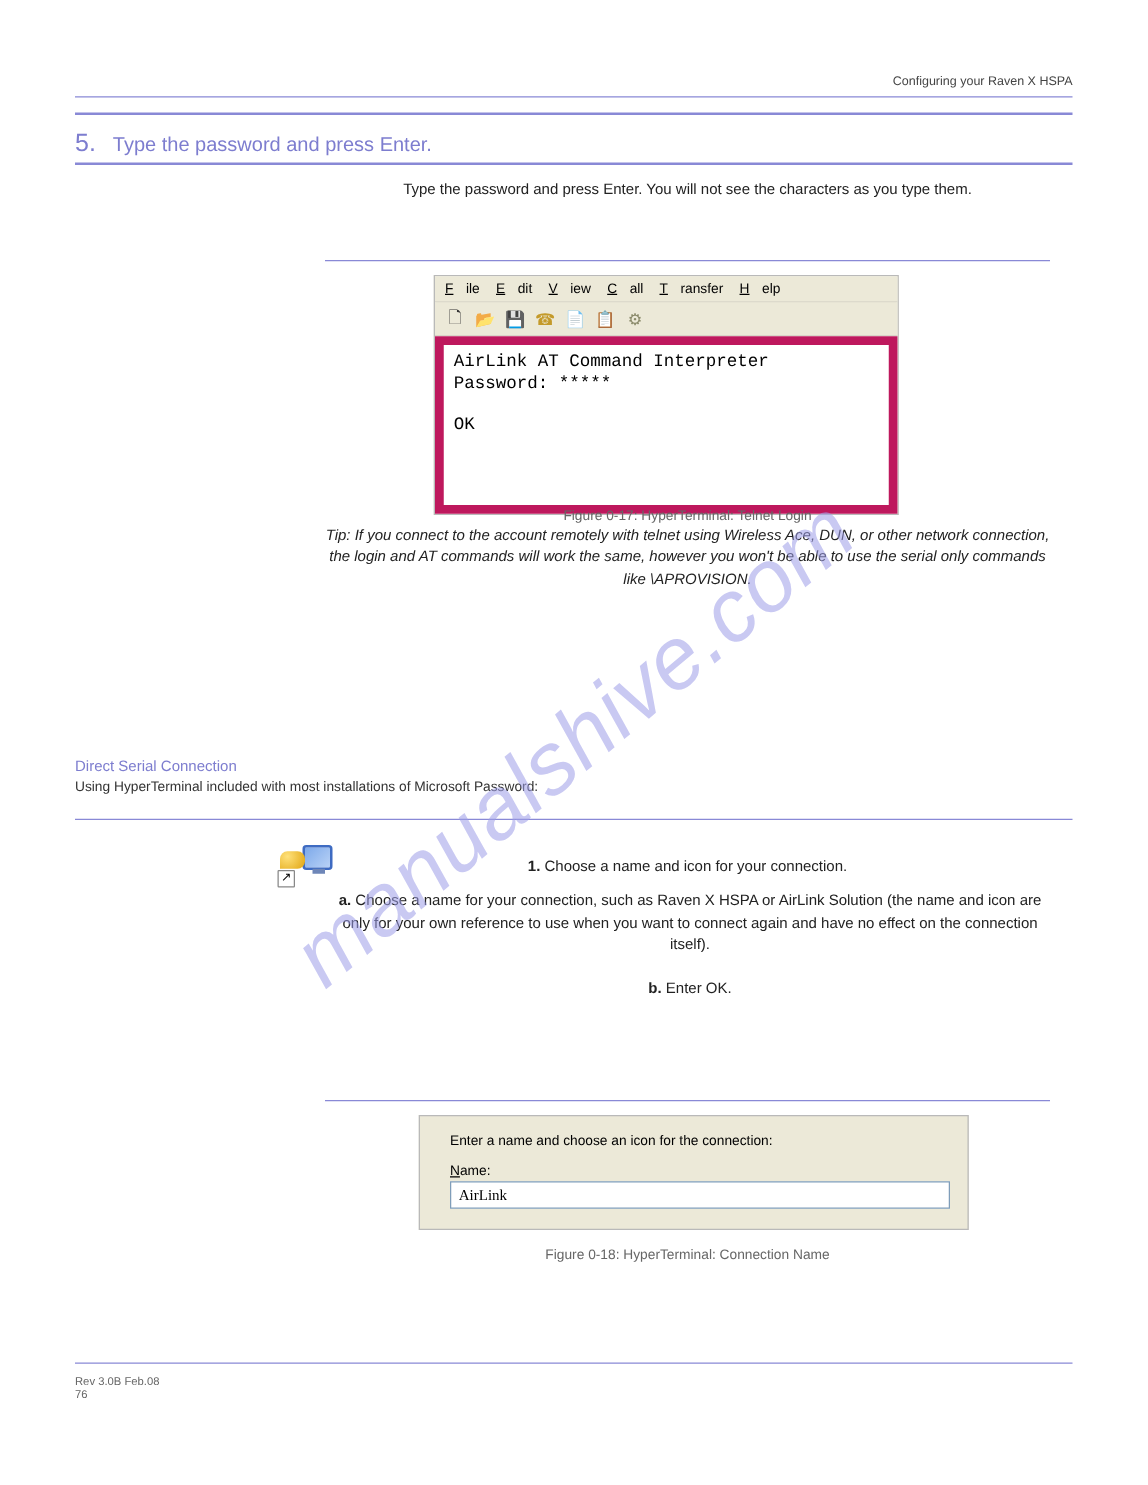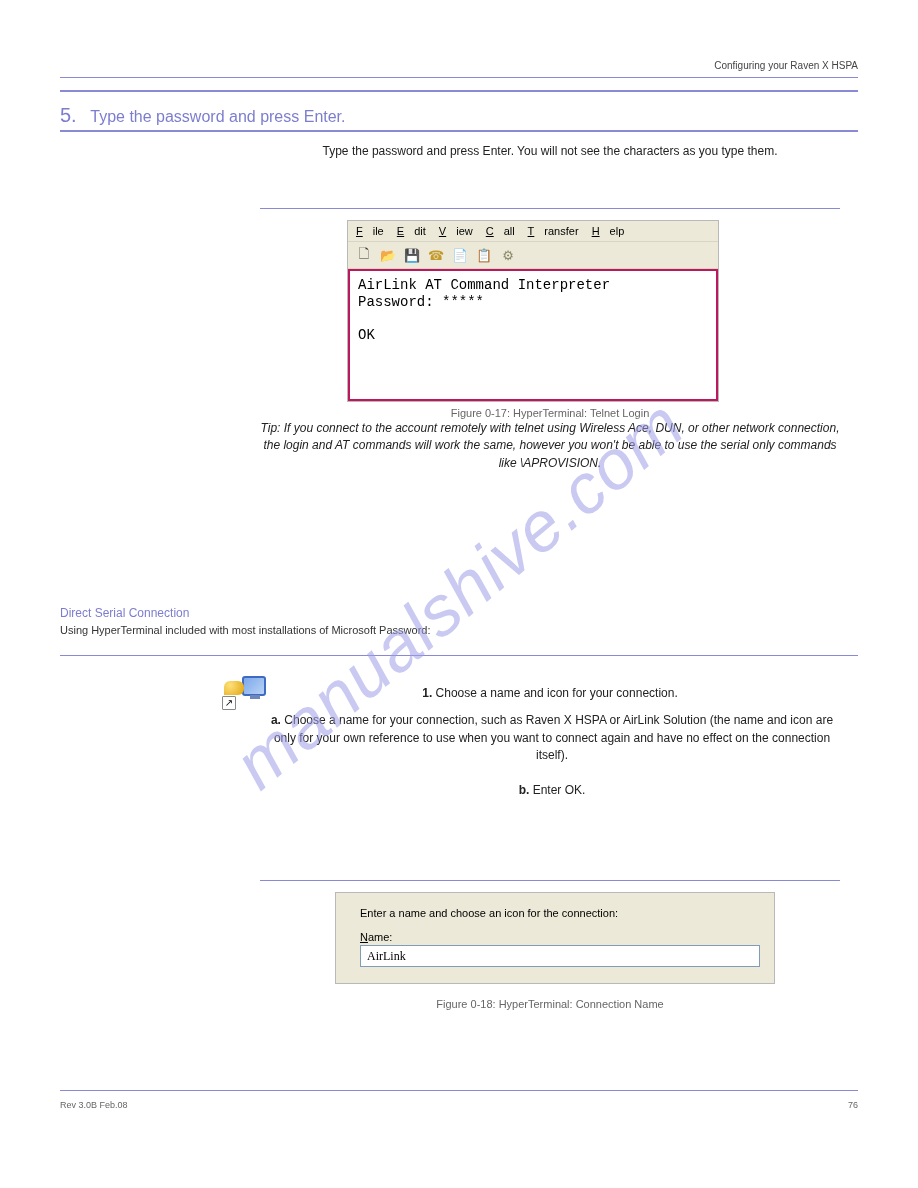--- a/index.html
+++ b/index.html
@@ -97,21 +97,21 @@
   .ht-toolbar .ico {
     width: 16px;
     height: 16px;
     display: inline-flex;
     align-items: center;
     justify-content: center;
     font-size: 13px;
   }
   .ht-terminal {
     background: #fff;
-    border: 2px solid #be185d;
+    border: 7px solid #be185d;
     margin: 0;
     padding: 6px 8px 55px 8px;
     font-family: "Courier New", monospace;
     font-size: 14px;
     color: #000;
     line-height: 1.2;
     white-space: pre;
   }
   .fig-caption {
     position: absolute;
@@ -231,20 +231,21 @@
   }
   .footer-txt {
     position: absolute;
     left: 60px;
     right: 60px;
     top: 1100px;
     display: flex;
     justify-content: space-between;
     font-size: 9px;
     color: #666;
+    flex-direction: column;
   }
 
   
   .watermark {
     position: absolute;
     left: 50%;
     top: 50%;
     transform: translate(-50%, -50%) rotate(-40deg);
     font-size: 70px;
     color: #9d9de8;

